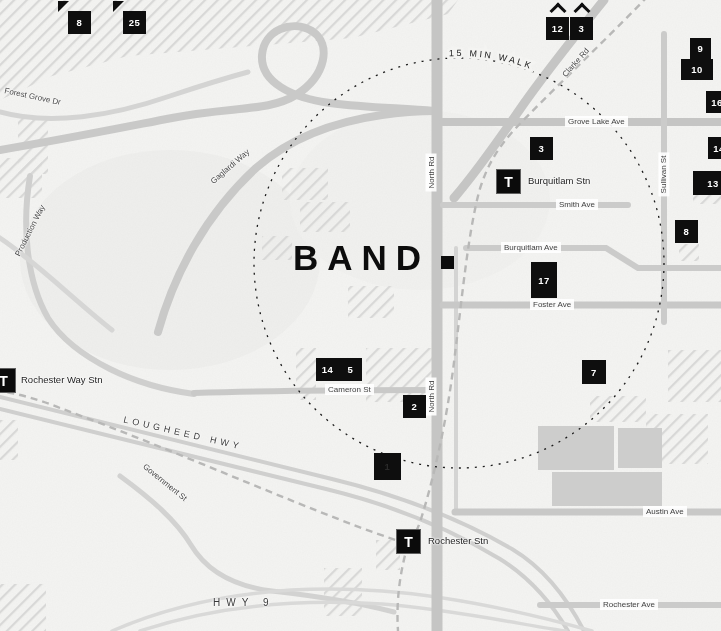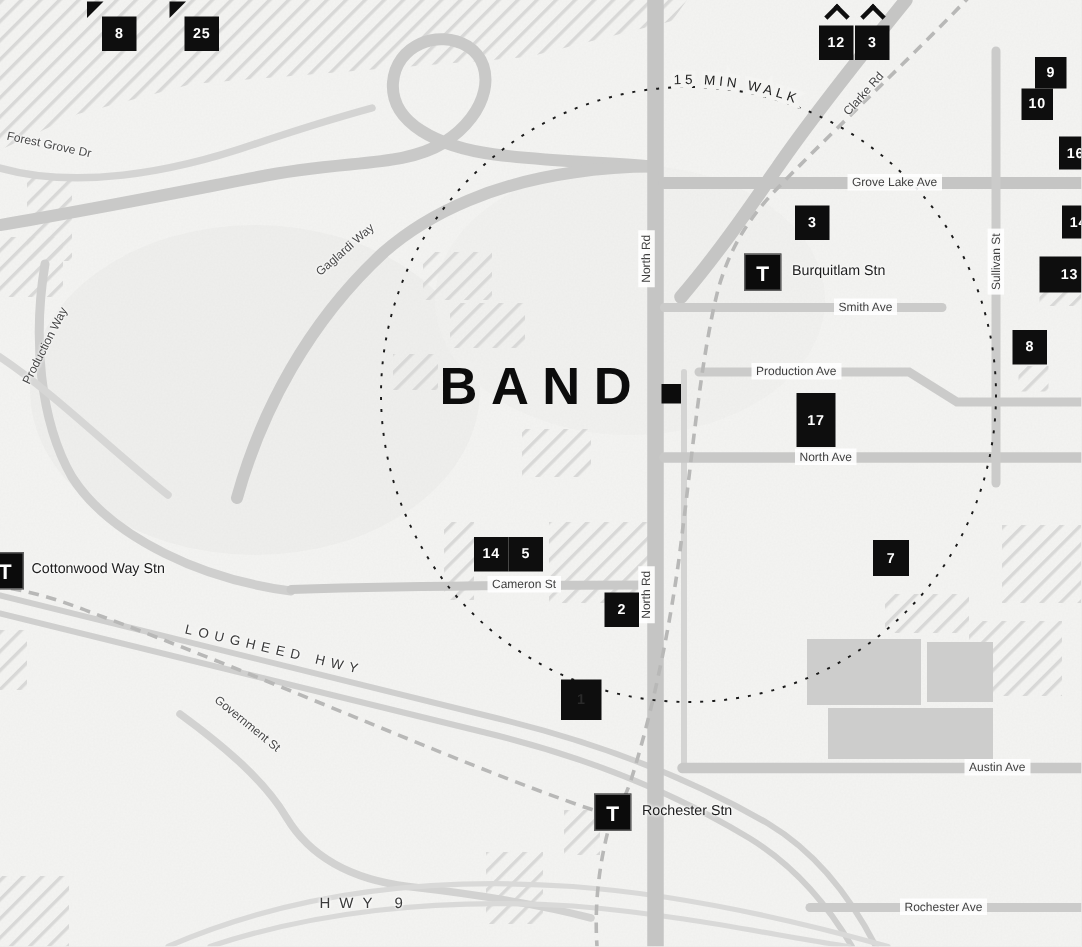--- a/index.html
+++ b/index.html
@@ -121,56 +121,56 @@
   <div class="corner-arrow" style="left:58px;top:1px"></div>
   <div class="corner-arrow" style="left:113px;top:1px"></div>
   <div class="chev" style="left:552px;top:5px"></div>
   <div class="chev" style="left:576px;top:5px"></div>
 
   <div class="marker" style="left:68px;top:11px">8</div>
   <div class="marker" style="left:123px;top:11px">25</div>
   <div class="marker" style="left:546px;top:17px">12</div>
   <div class="marker" style="left:570px;top:17px">3</div>
   <div class="marker" style="left:690px;top:38px;width:21px;height:21px">9</div>
-  <div class="marker" style="left:681px;top:59px;width:21px;height:21px">10</div>
+  <div class="marker" style="left:681px;top:59px;width:32px;height:21px">10</div>
   <div class="marker" style="left:706px;top:91px;width:22px;height:22px">16</div>
   <div class="marker" style="left:708px;top:137px;width:22px;height:22px">14</div>
   <div class="marker" style="left:693px;top:171px;width:40px;height:24px">13</div>
   <div class="marker" style="left:675px;top:220px">8</div>
   <div class="marker" style="left:530px;top:137px">3</div>
   <div class="marker" style="left:531px;top:262px;width:26px;height:36px">17</div>
   <div class="marker" style="left:582px;top:360px;width:24px;height:24px">7</div>
   <div class="marker" style="left:316px;top:358px">14</div>
   <div class="marker" style="left:339px;top:358px">5</div>
   <div class="marker" style="left:403px;top:395px">2</div>
   <div class="marker" style="left:374px;top:453px;width:27px;height:27px;color:#2a2a2a">1</div>
 
   <div class="tstn" style="left:496px;top:169px">T</div>
   <div class="stn-label" style="left:528px;top:175px">Burquitlam Stn</div>
 
   <div class="tstn" style="left:-9px;top:368px">T</div>
-  <div class="stn-label" style="left:21px;top:374px">Cottonwood Way Stn</div>
+  <div class="stn-label" style="left:21px;top:374px">Rochester Way Stn</div>
 
   <div class="tstn" style="left:396px;top:529px">T</div>
   <div class="stn-label" style="left:428px;top:535px">Rochester Stn</div>
 
   <div class="diag" style="left:4px;top:92px;transform:rotate(12deg)">Forest Grove Dr</div>
   <div class="diag" style="left:206px;top:162px;transform:rotate(-41deg)">Gaglardi Way</div>
   <div class="diag" style="left:2px;top:226px;transform:rotate(-63deg)">Production Way</div>
   <div class="diag hwy" style="left:122px;top:428px;transform:rotate(13deg)">LOUGHEED HWY</div>
   <div class="diag" style="left:138px;top:478px;transform:rotate(39deg)">Government St</div>
   <div class="diag hwy" style="left:213px;top:597px;font-size:10px;letter-spacing:6px">HWY 9</div>
   <div class="road-label" style="left:325px;top:384px">Cameron St</div>
   <div class="road-label vlabel" style="left:412px;top:167px;transform:rotate(-90deg)">North Rd</div>
   <div class="road-label vlabel" style="left:412px;top:391px;transform:rotate(-90deg)">North Rd</div>
   <div class="diag" style="left:558px;top:58px;transform:rotate(-48deg)">Clarke Rd</div>
   <div class="road-label" style="left:565px;top:116px">Grove Lake Ave</div>
   <div class="road-label vlabel" style="left:642px;top:169px;transform:rotate(-90deg)">Sullivan St</div>
   <div class="road-label" style="left:556px;top:199px">Smith Ave</div>
-  <div class="road-label" style="left:501px;top:242px">Production Ave</div>
-  <div class="road-label" style="left:530px;top:299px">North Ave</div>
+  <div class="road-label" style="left:501px;top:242px">Burquitlam Ave</div>
+  <div class="road-label" style="left:530px;top:299px">Foster Ave</div>
   <div class="road-label" style="left:643px;top:506px">Austin Ave</div>
   <div class="road-label" style="left:600px;top:599px">Rochester Ave</div>
 
   <div id="band-title">BAND</div>
   <div id="band-dot"></div>
 
 </div>
 
 </body></html>

